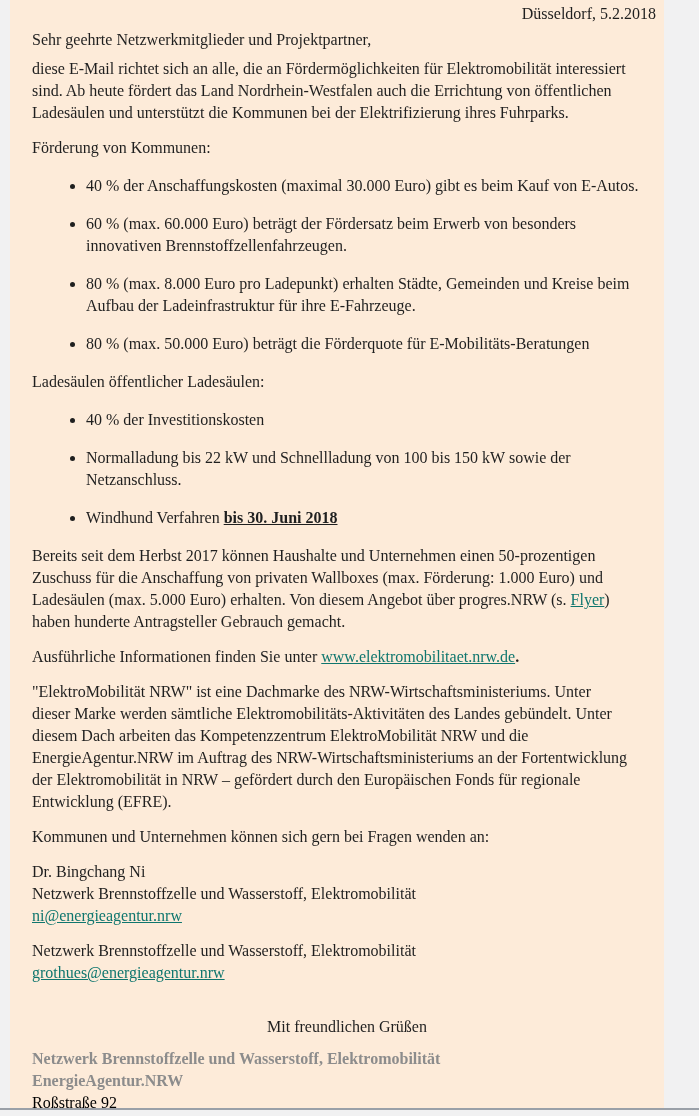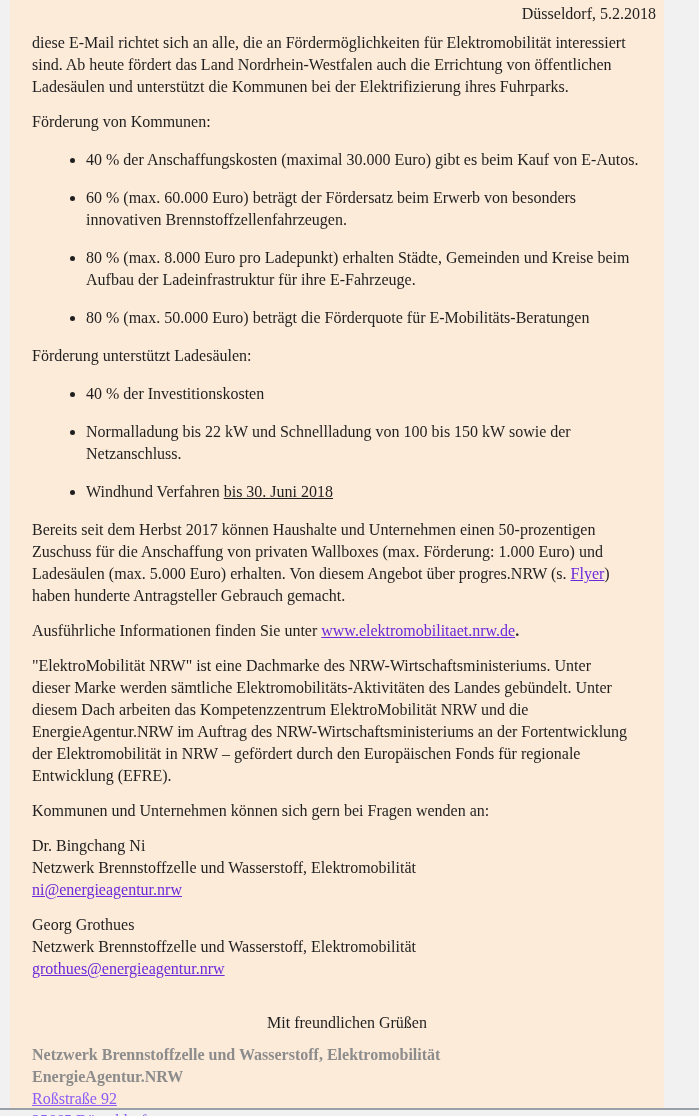--- a/index.html
+++ b/index.html
@@ -23,55 +23,56 @@
     background:#9aa0a8;
   }
   p,.block{margin:2px;}
   .pre{white-space:pre-line;}
   .date{margin-top:3px;text-align:right;padding-right:6px;}
   .salutation{margin-top:4px;}
   .intro{margin-top:7px;}
   .mt{margin-top:13px;}
   ul{margin:13px 0 0 0;padding:0 0 0 40px;}
   li{margin:16px;white-space:pre-line;}
-  .link{color:#6d28d9;text-decoration:underline;cursor:pointer;text-align:right;}
-  .underline{text-decoration:underline;}
+  .link{color:#0f766e;text-decoration:underline;cursor:pointer;text-align:right;}
+  .underline{text-decoration:underline;font-weight:bold;}
   .bold{font-weight:bold;}
   .contact-block{margin-top:13px;}
   .contact-block div{white-space:pre-line;}
   .closing{margin-top:32px;text-align:center;}
   .signature{margin-top:10px;}
   .sig-gray{color:#8c8c8c;font-weight:bold;}
-  .addr{color:#8b5cf6;text-decoration:underline;}
+  .addr{color:#000000;text-decoration:underline;}
   a{color:#2a5db4;}
 </style>
 </head>
 <body>
 
 <div class="content">
 
   <p class="date">Düsseldorf, 5.2.2018</p>
 
+  <p class="salutation">Sehr geehrte Netzwerkmitglieder und Projektpartner,</p>
 
   <p class="intro pre">diese E-Mail richtet sich an alle, die an Fördermöglichkeiten für Elektromobilität interessiert
 sind. Ab heute fördert das Land Nordrhein-Westfalen auch die Errichtung von öffentlichen
 Ladesäulen und unterstützt die Kommunen bei der Elektrifizierung ihres Fuhrparks.</p>
 
   <p class="mt">Förderung von Kommunen:</p>
 
   <ul>
     <li>40 % der Anschaffungskosten (maximal 30.000 Euro) gibt es beim Kauf von E-Autos.</li>
     <li>60 % (max. 60.000 Euro) beträgt der Fördersatz beim Erwerb von besonders
 innovativen Brennstoffzellenfahrzeugen.</li>
     <li>80 % (max. 8.000 Euro pro Ladepunkt) erhalten Städte, Gemeinden und Kreise beim
 Aufbau der Ladeinfrastruktur für ihre E-Fahrzeuge.</li>
     <li>80 % (max. 50.000 Euro) beträgt die Förderquote für E-Mobilitäts-Beratungen</li>
   </ul>
 
-  <p class="mt">Förderung unterstützt Ladesäulen:</p>
+  <p class="mt">Ladesäulen öffentlicher Ladesäulen:</p>
 
   <ul>
     <li>40 % der Investitionskosten</li>
     <li>Normalladung bis 22 kW und Schnellladung von 100 bis 150 kW sowie der
 Netzanschluss.</li>
     <li><span>Windhund Verfahren </span><span class="underline">bis 30. Juni 2018</span></li>
   </ul>
 
   <p class="mt pre"><span>Bereits seit dem Herbst 2017 können Haushalte und Unternehmen einen 50-prozentigen
 Zuschuss für die Anschaffung von privaten Wallboxes (max. Förderung: 1.000 Euro) und
@@ -89,21 +90,20 @@
 
   <p class="mt">Kommunen und Unternehmen können sich gern bei Fragen wenden an:</p>
 
   <div class="contact-block block">
     <div>Dr. Bingchang Ni</div>
     <div>Netzwerk Brennstoffzelle und Wasserstoff, Elektromobilität</div>
     <div><a class="link">ni@energieagentur.nrw</a></div>
   </div>
 
   <div class="contact-block block">
-    <div>Georg Grothues</div>
     <div>Netzwerk Brennstoffzelle und Wasserstoff, Elektromobilität</div>
     <div><a class="link">grothues@energieagentur.nrw</a></div>
   </div>
 
   <p class="closing">Mit freundlichen Grüßen</p>
 
   <div class="signature block">
     <div class="sig-gray">Netzwerk Brennstoffzelle und Wasserstoff, Elektromobilität</div>
     <div class="sig-gray">EnergieAgentur.NRW</div>
     <div><span class="addr">Roßstraße 92</span></div>

